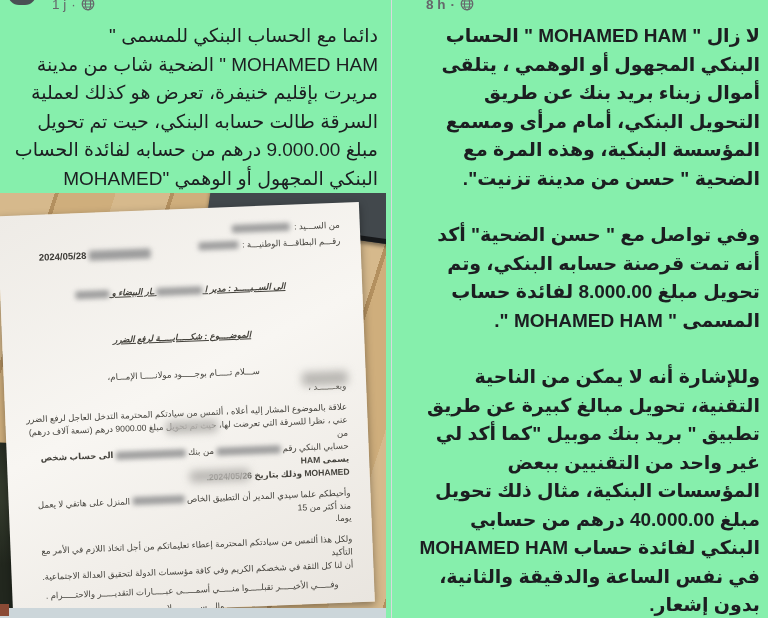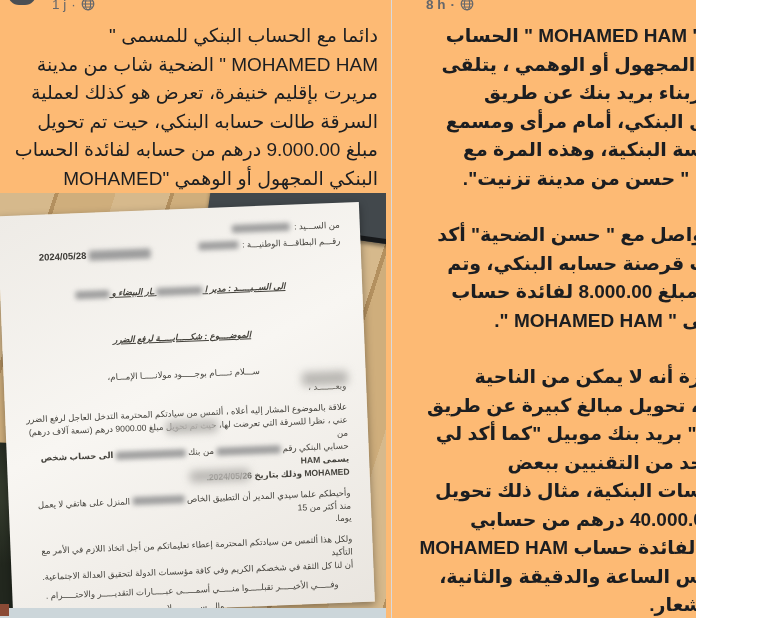--- a/index.html
+++ b/index.html
@@ -1,17 +1,17 @@
 <!DOCTYPE html>
 <html lang="ar"><head>
 <meta charset="utf-8">
 <style>
   * { margin:0; padding:0; box-sizing:border-box; }
   body { font-family: "Liberation Sans","DejaVu Sans",sans-serif; background:#fff; }
-  .screen { position:relative; width:696px; height:618px; background:#fdba74; overflow:hidden; }
+  .screen { position:relative; width:768px; height:618px; background:#86efac; overflow:hidden; }
 
   
   .divider { position:absolute; left:391px; top:0; width:1px; height:618px; background:#d8dadd; }
 
   
   .meta { position:absolute; top:-3px; display:flex; align-items:center; gap:5px;
           color:#65676b; font-size:13.5px; }
   .meta .globe-svg { width:14px; height:14px; margin-top:-2px; }
   .avatar-frag { position:absolute; left:8px; top:-6px; width:28px; height:11px;
                  background:#4a4f54; border-radius:0 0 14px 14px; }

